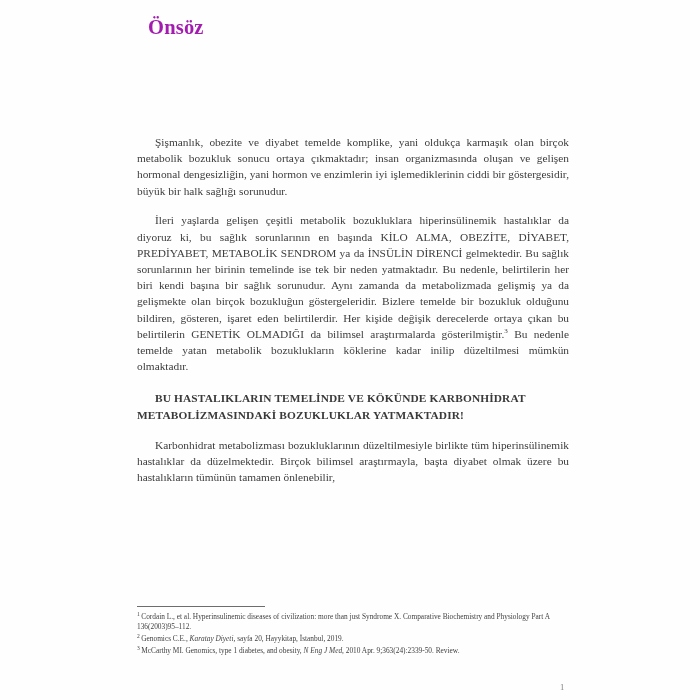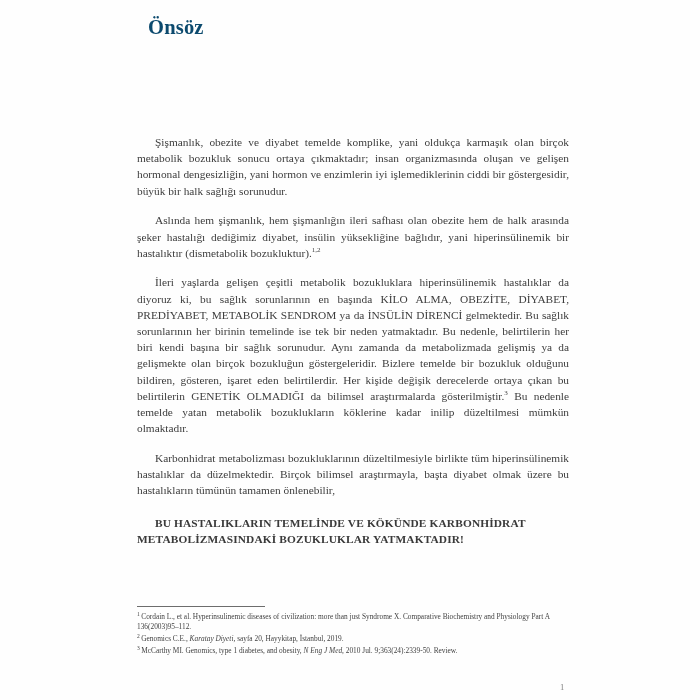--- a/index.html
+++ b/index.html
@@ -23,21 +23,21 @@
   }
 
   
   .chapter-title {
     position: absolute;
     left: 148px;
     top: 2px;
     font-size: 20.5px;
     font-weight: bold;
     letter-spacing: 0.2px;
-    color: #0c4a6e;
+    color: #a21caf;
     line-height: 1.15;
     white-space: nowrap;
     text-align: right;
   }
 
   
   .body-col {
     position: absolute;
     left: 137px;
     top: 122px;
@@ -112,35 +112,34 @@
 <body>
 
 <div class="page">
 
   <h1 class="chapter-title">Önsöz</h1>
 
   <div class="body-col">
 
     <p class="para">Şişmanlık, obezite ve diyabet temelde komplike, yani oldukça karmaşık olan birçok metabolik bozukluk sonucu ortaya çıkmaktadır; insan organizmasında oluşan ve gelişen hormonal dengesizliğin, yani hormon ve enzimlerin iyi işlemediklerinin ciddi bir göstergesidir, büyük bir halk sağlığı sorunudur.</p>
 
-    <p class="para"><span>Aslında hem şişmanlık, hem şişmanlığın ileri safhası olan obezite hem de halk arasında şeker hastalığı dediğimiz diyabet, insülin yüksekliğine bağlıdır, yani hiperinsülinemik bir hastalıktır (dismetabolik bozukluktur).</span><sup class="ref">1,2</sup></p>
 
     <p class="para"><span>İleri yaşlarda gelişen çeşitli metabolik bozukluklara hiperinsülinemik hastalıklar da diyoruz ki, bu sağlık sorunlarının en başında KİLO ALMA, OBEZİTE, DİYABET, PREDİYABET, METABOLİK SENDROM ya da İNSÜLİN DİRENCİ gelmektedir. Bu sağlık sorunlarının her birinin temelinde ise tek bir neden yatmaktadır. Bu nedenle, belirtilerin her biri kendi başına bir sağlık sorunudur. Aynı zamanda da metabolizmada gelişmiş ya da gelişmekte olan birçok bozukluğun göstergeleridir. Bizlere temelde bir bozukluk olduğunu bildiren, gösteren, işaret eden belirtilerdir. Her kişide değişik derecelerde ortaya çıkan bu belirtilerin GENETİK OLMADIĞI da bilimsel araştırmalarda gösterilmiştir.</span><sup class="ref">3</sup><span> Bu nedenle temelde yatan metabolik bozuklukların köklerine kadar inilip düzeltilmesi mümkün olmaktadır.</span></p>
 
+    <p class="para caps-bold">BU HASTALIKLARIN TEMELİNDE VE KÖKÜNDE KARBONHİDRAT METABOLİZMASINDAKİ BOZUKLUKLAR YATMAKTADIR!</p>
+
     <p class="para">Karbonhidrat metabolizması bozukluklarının düzeltilmesiyle birlikte tüm hiperinsülinemik hastalıklar da düzelmektedir. Birçok bilimsel araştırmayla, başta diyabet olmak üzere bu hastalıkların tümünün tamamen önlenebilir,</p>
-
-    <p class="para caps-bold">BU HASTALIKLARIN TEMELİNDE VE KÖKÜNDE KARBONHİDRAT METABOLİZMASINDAKİ BOZUKLUKLAR YATMAKTADIR!</p>
 
   </div>
 
   <div class="footnotes">
     <div class="fn-rule"></div>
 
     <p class="fn"><sup>1</sup><span>Cordain L., et al. Hyperinsulinemic diseases of civilization: more than just Syndrome X. Comparative Biochemistry and Physiology Part A 136(2003)95–112.</span></p>
 
     <p class="fn"><sup>2</sup><span>Genomics C.E., </span><i>Karatay Diyeti</i><span>, sayfa 20, Hayykitap, İstanbul, 2019.</span></p>
 
-    <p class="fn"><sup>3</sup><span>McCarthy MI. Genomics, type 1 diabetes, and obesity, </span><i>N Eng J Med</i><span>, 2010 Jul. 9;363(24):2339-50. Review.</span></p>
+    <p class="fn"><sup>3</sup><span>McCarthy MI. Genomics, type 1 diabetes, and obesity, </span><i>N Eng J Med</i><span>, 2010 Apr. 9;363(24):2339-50. Review.</span></p>
   </div>
 
   <div class="page-number">1</div>
 
 </div>
 
 </body></html>

